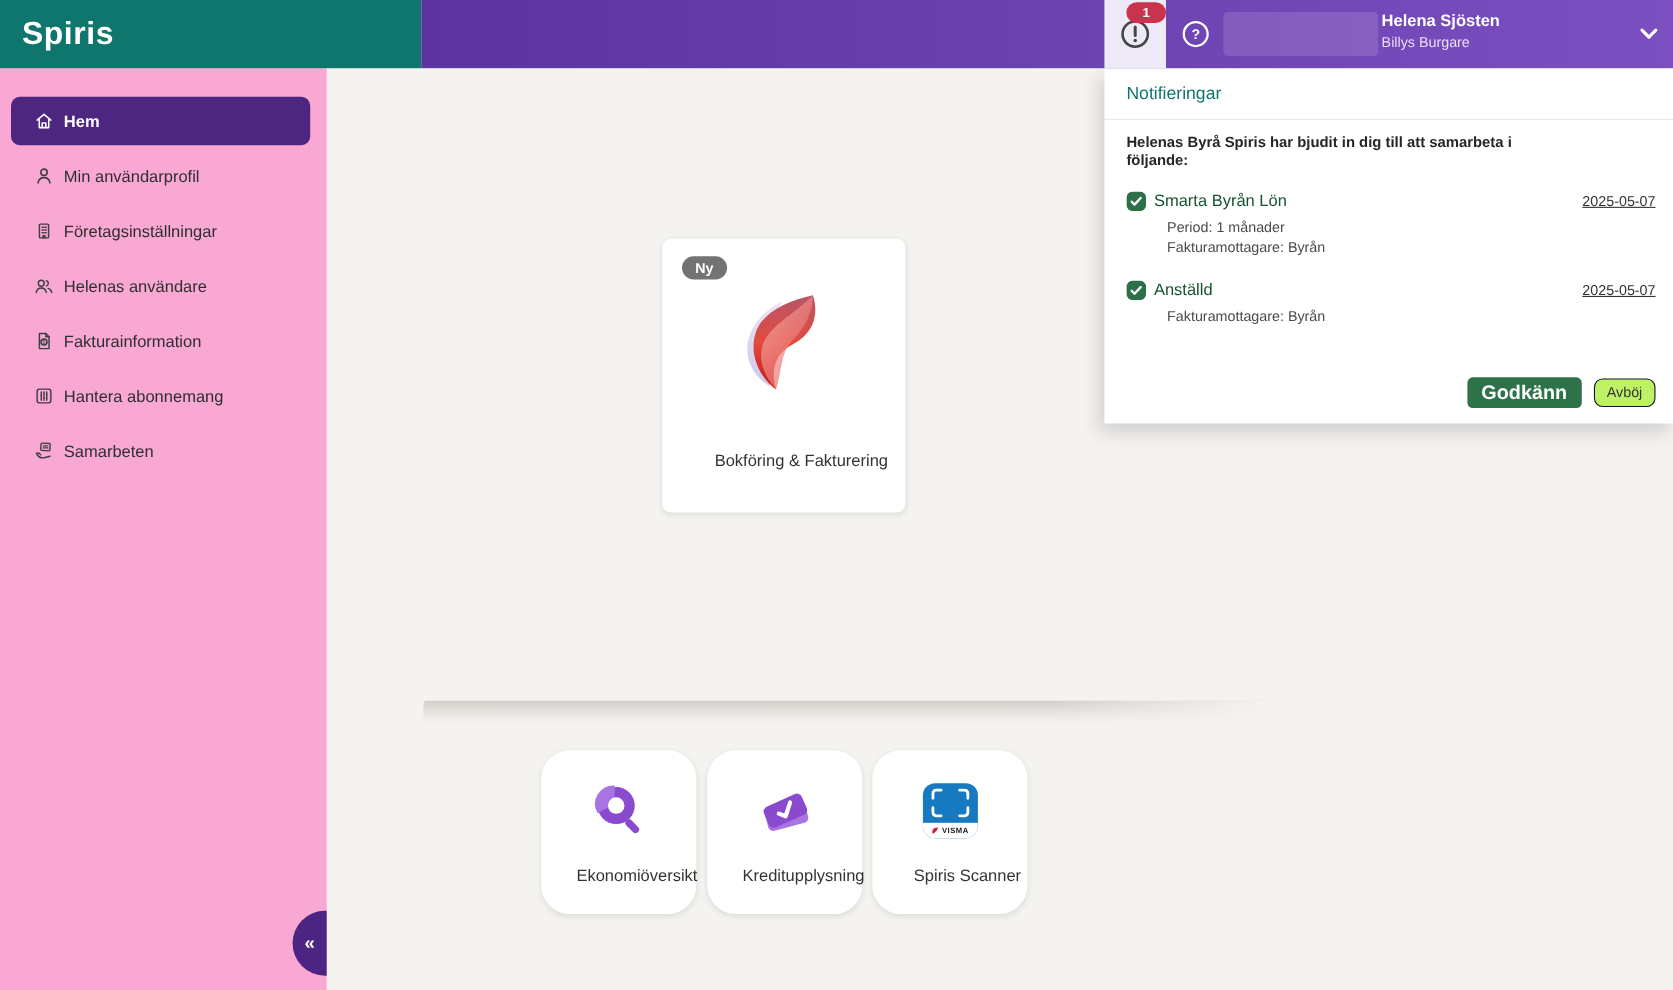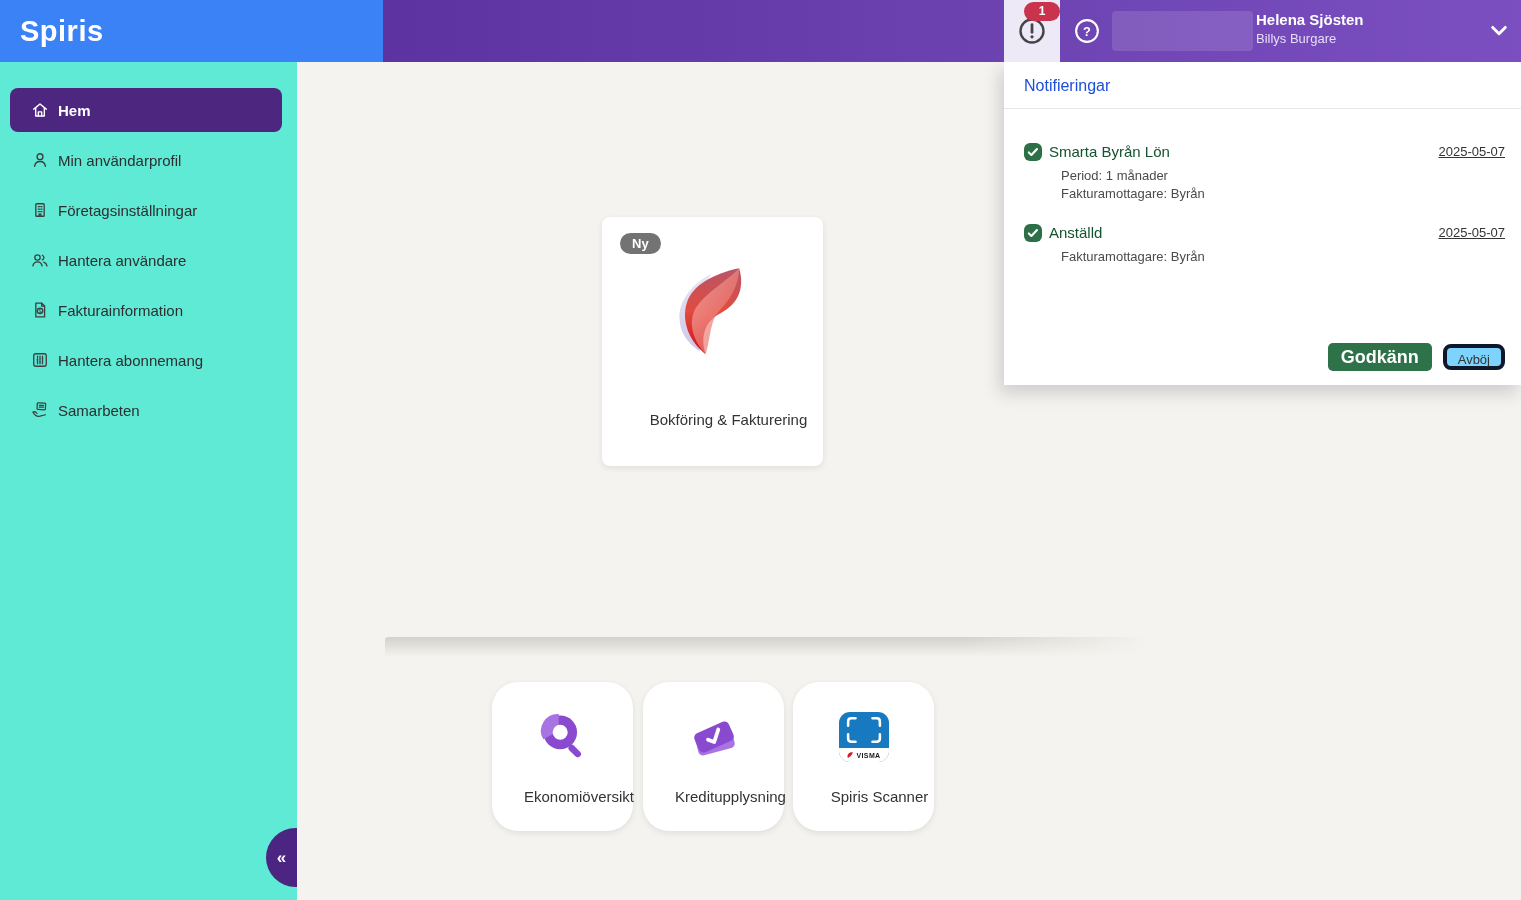--- a/index.html
+++ b/index.html
@@ -1,39 +1,39 @@
 <!DOCTYPE html>
 <html><head>
 <meta charset="utf-8">
 <style>
   html,body{margin:0;padding:0;}
   body{font-family:"Liberation Sans","DejaVu Sans",sans-serif;background:#F4F3EF;}
   #app{position:relative;width:1521px;height:900px;overflow:hidden;background:#F4F3EF;}
 
   
   .header{position:absolute;left:0;top:0;width:1521px;height:62px;z-index:30;}
-  .header-left{position:absolute;left:0;top:0;width:383px;height:62px;background:#3b82f6;}
+  .header-left{position:absolute;left:0;top:0;width:383px;height:62px;background:#0f766e;}
   .logo{position:absolute;left:20px;top:0;height:62px;line-height:62px;color:#fff;
         font-size:29px;font-weight:800;letter-spacing:.5px;}
   .header-right{position:absolute;left:383px;top:0;width:1138px;height:62px;
         background:linear-gradient(90deg,#5C33A0,#7B4FC0);}
   .notif-cell{position:absolute;left:621px;top:0;width:56px;height:62px;background:#EDE9F6;cursor:pointer;}
   .notif-cell svg{position:absolute;left:13px;top:16px;}
   .notif-badge{position:absolute;left:20px;top:2px;min-width:36px;height:19px;border-radius:10px;
         background:#C9334C;color:#fff;font-size:12px;font-weight:bold;text-align:center;line-height:19px;box-sizing:border-box;}
   .help-btn{position:absolute;left:690px;top:17px;width:28px;height:28px;cursor:pointer;}
   .user-highlight{position:absolute;left:729px;top:11px;width:141px;height:40px;border-radius:4px;
         background:rgba(255,255,255,0.13);}
   .user-block{position:absolute;left:873px;top:10px;color:#fff;}
   .user-name{font-size:15px;font-weight:bold;line-height:20px;}
   .user-company{font-size:13px;line-height:17px;color:#E7DDF6;}
   .hdr-chevron{position:absolute;left:1105px;top:22px;width:22px;height:18px;cursor:pointer;}
 
   
-  .sidebar{position:absolute;left:0;top:62px;width:297px;height:838px;background:#5eead4;z-index:10;}
+  .sidebar{position:absolute;left:0;top:62px;width:297px;height:838px;background:#f9a8d4;z-index:10;}
   .side-item{position:absolute;left:10px;width:272px;height:44px;border-radius:8px;cursor:pointer;
         display:flex;align-items:center;}
   .side-item .s-icon{position:absolute;left:20px;width:20px;height:20px;}
   .side-item .s-label{position:absolute;left:48px;font-size:15px;color:#2E2E30;white-space:nowrap;}
   .side-item.active{background:#4D2680;}
   .side-item.active .s-label{color:#fff;font-weight:bold;}
   .collapse-btn{position:absolute;right:0;top:766px;width:31px;height:59px;background:#4C2481;
         border-radius:30px 0 0 30px;color:#fff;font-size:17px;font-weight:bold;
         display:flex;align-items:center;justify-content:center;cursor:pointer;z-index:12;}
 
@@ -57,36 +57,36 @@
   .card-eko{left:492px;} .card-kredit{left:643px;} .card-scanner{left:793px;}
 
   .scanner-tile{width:50px;height:50px;border-radius:11px;background:#1779C0;position:relative;overflow:hidden;}
   .scanner-strip{position:absolute;left:0;right:0;bottom:0;height:14px;background:#fff;
         display:flex;align-items:center;justify-content:center;gap:2px;}
   .scanner-brand{font-size:7px;font-weight:bold;color:#1A1A1A;letter-spacing:.4px;}
 
   
   .notif-panel{position:absolute;left:1004px;top:62px;width:517px;height:323px;background:#fff;
         box-shadow:-4px 8px 16px rgba(40,35,60,0.18);z-index:25;box-sizing:border-box;}
-  .np-title{padding:15px 20px 13px 20px;font-size:16px;color:#1d4ed8;}
+  .np-title{padding:15px 20px 13px 20px;font-size:16px;color:#0f766e;}
   .np-divider{height:1px;background:#E6E6E6;}
   .np-body{padding:13px 16px 0 20px;position:relative;}
   .np-message{font-size:13.5px;font-weight:bold;color:#262626;max-width:365px;line-height:1.15;}
   .np-item{margin-top:21px;}
   .np-item-head{display:flex;align-items:flex-start;}
   .np-check{width:18px;height:18px;flex:0 0 18px;}
   .np-item-title{font-size:15px;color:#14532d;margin-left:7px;line-height:18px;}
   .np-item-date{margin-left:auto;font-size:13px;color:#333;line-height:18px;text-decoration:underline;}
   .np-item-details{margin:6px 0 0 37px;font-size:13px;color:#4B4B4B;line-height:18px;}
   .np-buttons{position:absolute;right:16px;bottom:14px;display:flex;align-items:center;gap:11px;}
   .btn-approve{height:28px;padding:0 13px;border-radius:5px;background:#2D7249;color:#fff;
         font-size:18px;font-weight:bold;border:none;line-height:28px;cursor:pointer;
         font-family:"Liberation Sans",sans-serif;}
-  .btn-decline{height:26px;padding:0 11px;border-radius:8px;background:#7dd3fc;color:#333;
-        font-size:13px;border:4px solid #0f172a;line-height:24px;cursor:pointer;box-sizing:border-box;
+  .btn-decline{height:26px;padding:0 11px;border-radius:8px;background:#bef264;color:#333;
+        font-size:13px;border:1px solid #0f172a;line-height:24px;cursor:pointer;box-sizing:border-box;
         font-family:"Liberation Sans",sans-serif;}
 </style>
 </head>
 <body>
 
 <div id="app">
 
   <div class="header">
     <div class="header-left">
       <div class="logo">Spiris</div>
@@ -160,21 +160,21 @@
 
     <div class="side-item" style="top:176px;">
       <svg class="s-icon" viewBox="0 0 24 24">
         <g fill="none" stroke="#3E3E40" stroke-width="1.6" stroke-linecap="round">
           <circle cx="9" cy="9" r="3.2"></circle>
           <path d="M3.5 19 C4.2 15.6 6.5 14.2 9 14.2 C11.5 14.2 13.8 15.6 14.5 19"></path>
           <path d="M14.8 6.3 a3 3 0 0 1 0 5.6"></path>
           <path d="M16.5 14.6 C18.8 15.3 20 16.9 20.4 19"></path>
         </g>
       </svg>
-      <span class="s-label">Hantera användare</span>
+      <span class="s-label">Helenas användare</span>
     </div>
 
     <div class="side-item" style="top:226px;">
       <svg class="s-icon" viewBox="0 0 24 24">
         <g fill="none" stroke="#3E3E40" stroke-width="1.6" stroke-linecap="round" stroke-linejoin="round">
           <path d="M7 3.8 h7 l3.5 3.5 v13 h-10.5 z"></path>
           <path d="M14 3.8 v3.5 h3.5"></path>
           <circle cx="12" cy="13" r="3.3"></circle>
         </g>
         <text x="12" y="15.3" font-size="6.5" text-anchor="middle" fill="#3E3E40" font-family="Liberation Sans, sans-serif">$</text>
@@ -283,20 +283,21 @@
         </div>
       </div>
     </div>
     <div class="card-label">Spiris Scanner</div>
   </div>
 
   <div class="notif-panel">
     <div class="np-title">Notifieringar</div>
     <div class="np-divider"></div>
     <div class="np-body">
+      <div class="np-message">Helenas Byrå Spiris har bjudit in dig till att samarbeta i följande:</div>
 
       <div class="np-item">
         <div class="np-item-head">
           <svg class="np-check" viewBox="0 0 18 18">
             <rect width="18" height="18" rx="6" fill="#2D7048"></rect>
             <path d="M4.8 9.4 l2.6 2.6 5.6-6" stroke="#FFFFFF" stroke-width="2.1" fill="none" stroke-linecap="round" stroke-linejoin="round"></path>
           </svg>
           <span class="np-item-title">Smarta Byrån Lön</span>
           <span class="np-item-date">2025-05-07</span>
         </div>

